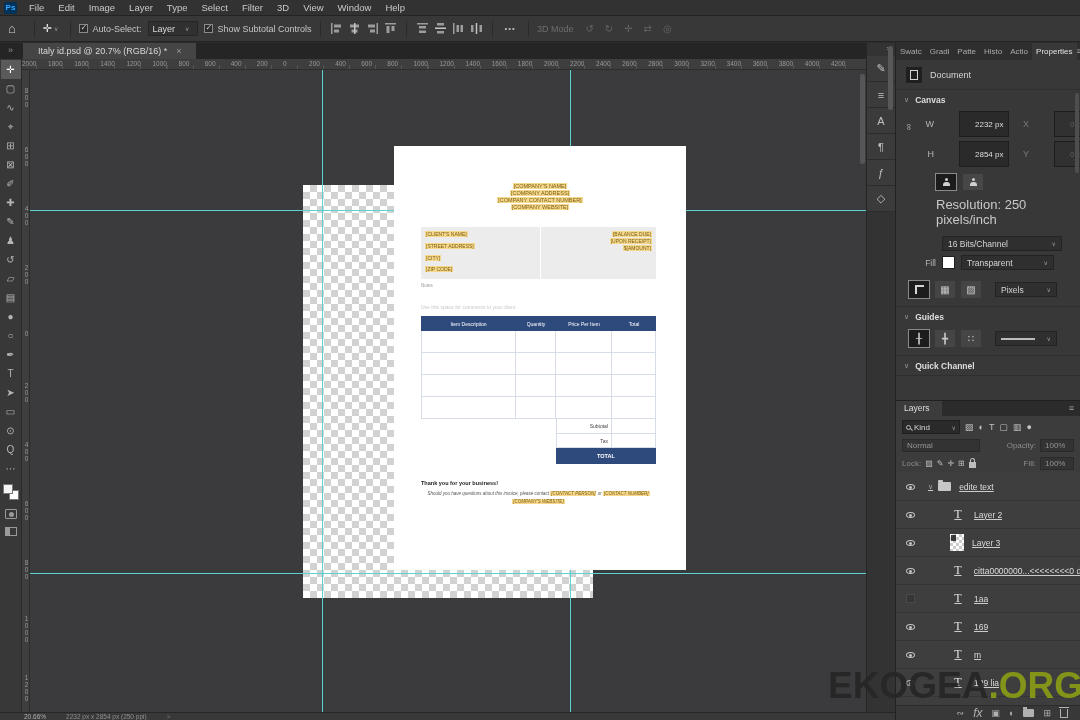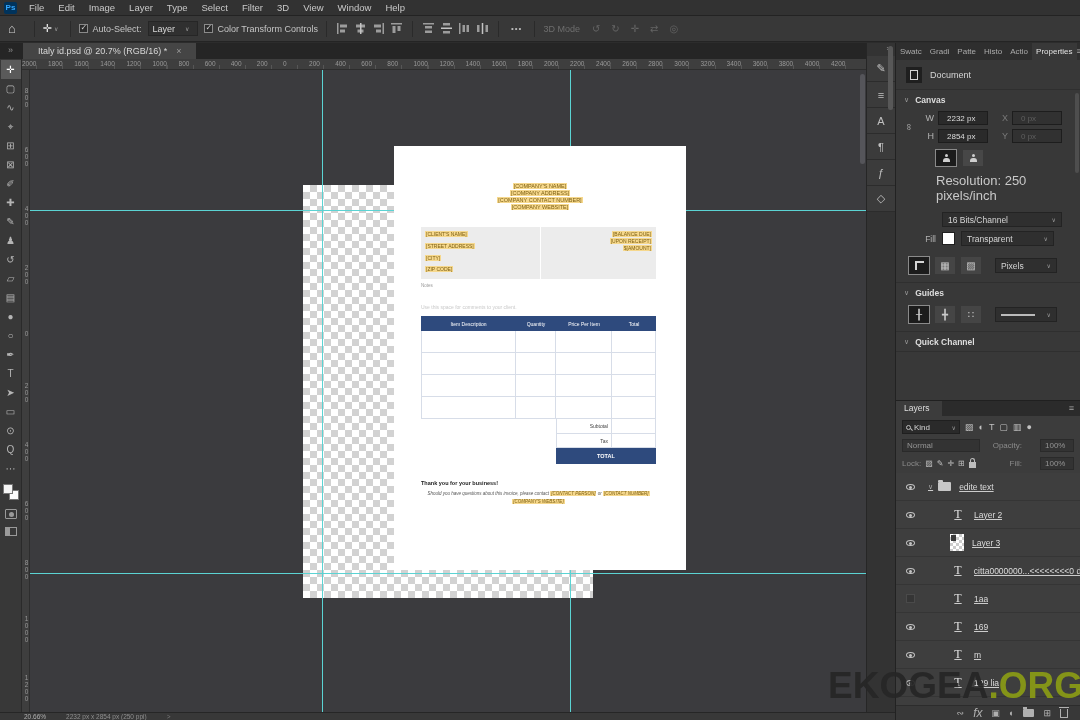--- a/index.html
+++ b/index.html
@@ -123,22 +123,22 @@
   .doc-lbl{color:#d5d5d5;}
 
   .sec-h{display:flex;gap:6px;padding:5px 8px 4px 8px;color:#dedede;font-size:8.5px;font-weight:bold;
     border-top:1px solid #2f2f2f;flex:none;align-items:center;}
   .sec-chev{color:#999;font-size:7px;font-weight:normal;}
 
   .dims{position:relative;flex:none;}
   .chain{position:absolute;left:10px;top:13px;color:#b5b5b5;transform:rotate(90deg);font-size:9px;}
   .dim-row{display:flex;align-items:center;gap:4px;padding:2px 8px 2px 28px;}
   .dim-l{width:10px;color:#b5b5b5;text-align:right;flex:none;}
-  .val-box{width:50px;height:14px;background:#2a2a2a;border:1px solid #1d1d1d;color:#ddd;display:flex;
-    align-items:center;padding-left:8px;font-size:8px;flex:none;}
+  .val-box{width:50px;height:26px;background:#2a2a2a;border:1px solid #1d1d1d;color:#ddd;display:flex;
+    align-items:center;padding-left:15px;font-size:8px;flex:none;margin-left:21px;}
   .val-box.dis{color:#5f5f5f;background:#313131;}
   .dim-l2{width:10px;color:#7a7a7a;text-align:right;flex:none;margin-left:6px;}
   .orient-row{padding:5px 8px 2px 40px;display:flex;gap:7px;flex:none;}
   .orient{width:20px;height:16px;background:#474747;display:flex;align-items:center;justify-content:center;}
   .orient[data-active="true"]{background:#1c1c1c;outline:1px solid #8a8a8a;}
   .person{width:8px;height:8px;position:relative;}
   .person::before{content:"";position:absolute;left:2.5px;top:0;width:3px;height:3px;border-radius:50%;background:#cfcfcf;}
   .person::after{content:"";position:absolute;left:0.5px;top:3.5px;width:7px;height:4px;border-radius:3px 3px 0 0;background:#cfcfcf;}
   .res-row{padding:5px 24px 7px 40px;color:#c9c9c9;font-size:13px;flex:none;}
   .mode-row{display:flex;align-items:center;gap:6px;padding:2px 10px 2px 12px;flex:none;}
@@ -165,21 +165,21 @@
   .lay-filter{display:flex;align-items:center;gap:5px;padding:4px 6px 3px 6px;flex:none;}
   .kind-dd{width:58px;height:14px;background:#2a2a2a;border:1px solid #1f1f1f;display:flex;align-items:center;
     gap:3px;padding:0 3px;color:#d5d5d5;font-size:8px;flex:none;}
   .mag{width:5px;height:5px;border:1px solid #bbb;border-radius:50%;position:relative;flex:none;}
   .mag::after{content:"";position:absolute;width:3px;height:1px;background:#bbb;transform:rotate(45deg);right:-3px;bottom:-1px;}
   .flt-ico{font-size:9px;color:#c2c2c2;}
   .lay-blend,.lay-lock{display:flex;align-items:center;gap:4px;padding:2px 6px 3px 6px;color:#8b8b8b;font-size:8px;flex:none;}
   .mini-dd{height:13px;background:#333;border:1px solid #2a2a2a;color:#949494;padding:0 4px;display:flex;
     align-items:center;font-size:8px;}
   .blend-dd{width:78px;}
-  .pct{width:34px;margin-left:14px;}
+  .pct{width:34px;margin-left:0;}
   .lock-ico{font-size:8px;color:#bdbdbd;}
   .padlock{width:7px;height:6px;background:#bdbdbd;position:relative;margin-top:3px;}
   .padlock::before{content:"";position:absolute;left:1px;top:-4px;width:3px;height:3px;border:1px solid #bdbdbd;border-bottom:none;border-radius:3px 3px 0 0;}
   .layer-list{flex:1;overflow:hidden;position:relative;background:#3e3e3e;text-decoration:underline;}
   .layer-row{height:28px;display:flex;align-items:center;border-bottom:1px solid #353535;padding-left:6px;gap:5px;
     font-size:8.5px;color:#dcdcdc;}
   .eye-cell{width:16px;display:flex;justify-content:center;flex:none;}
   .eye{width:9px;height:6px;border:1px solid #c4c4c4;border-radius:50%;position:relative;}
   .eye::after{content:"";position:absolute;left:2.5px;top:1px;width:3px;height:3px;background:#c4c4c4;border-radius:50%;}
   .eye-empty{display:none;width:9px;height:9px;border:1px solid #4a4a4a;background:#353535;}
@@ -239,21 +239,21 @@
     <span class="ob-move">✛</span>
     <span class="ob-chev">∨</span>
     <span class="ob-div"></span>
     <span class="cb"></span>
     <span>Auto-Select:</span>
     <span class="ob-dd">
       <span>Layer</span>
       <span class="ob-chev">∨</span>
     </span>
     <span class="cb"></span>
-    <span>Color Transform Controls</span>
+    <span>Show Subtotal Controls</span>
     <span class="ob-div"></span>
     <span class="ico-grp">
       <svg width="11" height="11">
           <rect x="0" y="0" width="1.5" height="11" fill="#9c9c9c"></rect>
           <rect x="3" y="1.5" width="7" height="3" fill="#9c9c9c"></rect>
           <rect x="3" y="6.5" width="5" height="3" fill="#9c9c9c"></rect>
         </svg>
       <svg width="11" height="11">
           <rect x="1" y="1.5" width="9" height="3" fill="#9c9c9c"></rect>
           <rect x="2.5" y="6.5" width="6" height="3" fill="#9c9c9c"></rect>

